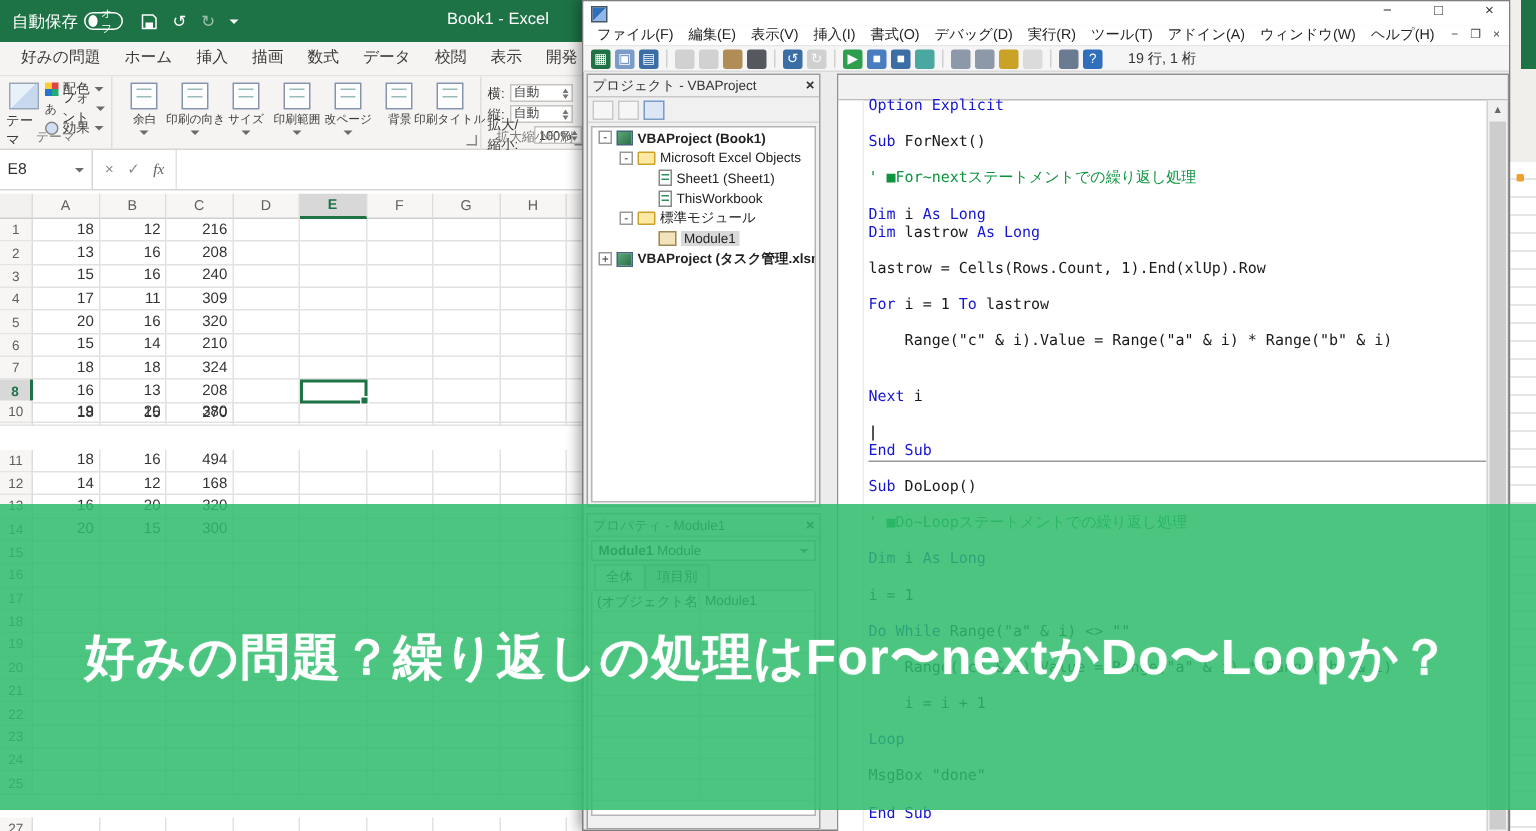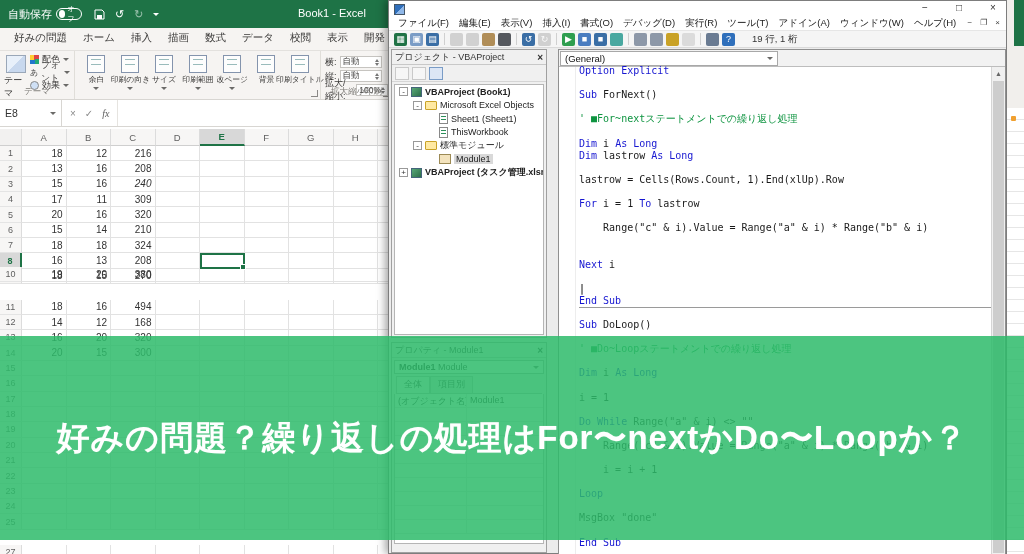--- a/index.html
+++ b/index.html
@@ -332,21 +332,21 @@
         <div class="xc" style="width: 44.5px;"></div>
         <div class="xc" style="width: 44.5px;"></div>
         <div class="xc" style="width: 44.5px;"></div>
         <div class="xc" style="width: 44.5px;"></div>
         <div class="xc" style="width: 14px;"></div>
       </div>
       <div class="xrow" style="top: 47.7px;">
         <div class="rh">3</div>
         <div class="xc" style="width: 44.5px;">15</div>
         <div class="xc" style="width: 44.5px;">16</div>
-        <div class="xc" style="width: 44.5px; font-style: italic;">240</div>
+        <div class="xc" style="width: 44.5px;">240</div>
         <div class="xc" style="width: 44.5px;"></div>
         <div class="xc" style="width: 44.5px;"></div>
         <div class="xc" style="width: 44.5px;"></div>
         <div class="xc" style="width: 44.5px;"></div>
         <div class="xc" style="width: 44.5px;"></div>
         <div class="xc" style="width: 14px;"></div>
       </div>
       <div class="xrow" style="top: 63.05px;">
         <div class="rh">4</div>
         <div class="xc" style="width: 44.5px;">17</div>
@@ -783,24 +783,20 @@
         </div>
         <div class="prow">
           <span class="c1"></span>
           <span class="c2"></span>
         </div>
       </div>
   </div>
 
   <div id="codepane">
     <div class="combos">
-      <div class="ccombo left">
-        <span>(General)</span>
-        <span class="chev"></span>
-      </div>
     </div>
     <div class="cmargin"></div>
     <div id="code"><div class="cl"><span class="t-k">Option Explicit</span></div><div class="cl"></div><div class="cl"><span class="t-k">Sub</span><span class="t-n"> ForNext()</span></div><div class="cl"></div><div class="cl"><span class="t-c">' ■For~nextステートメントでの繰り返し処理</span></div><div class="cl"></div><div class="cl"><span class="t-k">Dim</span><span class="t-n"> i </span><span class="t-k">As Long</span></div><div class="cl"><span class="t-k">Dim</span><span class="t-n"> lastrow </span><span class="t-k">As Long</span></div><div class="cl"></div><div class="cl"><span class="t-n">lastrow = Cells(Rows.Count, 1).End(xlUp).Row</span></div><div class="cl"></div><div class="cl"><span class="t-k">For</span><span class="t-n"> i = 1 </span><span class="t-k">To</span><span class="t-n"> lastrow</span></div><div class="cl"></div><div class="cl"><span class="t-n">    Range("c" &amp; i).Value = Range("a" &amp; i) * Range("b" &amp; i)</span></div><div class="cl"></div><div class="cl"></div><div class="cl"><span class="t-k">Next</span><span class="t-n"> i</span></div><div class="cl"></div><div class="cl"><span class="t-cursor">|</span></div><div class="cl"><span class="t-k">End Sub</span></div><div class="cl proc-sep"></div><div class="cl"><span class="t-k">Sub</span><span class="t-n"> DoLoop()</span></div><div class="cl"></div><div class="cl"><span class="t-c">' ■Do~Loopステートメントでの繰り返し処理</span></div><div class="cl"></div><div class="cl"><span class="t-k">Dim</span><span class="t-n"> i </span><span class="t-k">As Long</span></div><div class="cl"></div><div class="cl"><span class="t-n">i = 1</span></div><div class="cl"></div><div class="cl"><span class="t-k">Do While</span><span class="t-n"> Range("a" &amp; i) &lt;&gt; ""</span></div><div class="cl"></div><div class="cl"><span class="t-n">    Range("c" &amp; i).Value = Range("a" &amp; i) * Range("b" &amp; i)</span></div><div class="cl"></div><div class="cl"><span class="t-n">    i = i + 1</span></div><div class="cl"></div><div class="cl"><span class="t-k">Loop</span></div><div class="cl"></div><div class="cl"><span class="t-n">MsgBox "done"</span></div><div class="cl"></div><div class="cl"><span class="t-k">End Sub</span></div></div>
     <div class="vscroll">
       <div class="arr">▲</div>
       <div class="thumb"></div>
     </div>
   </div>
 </div>
 

